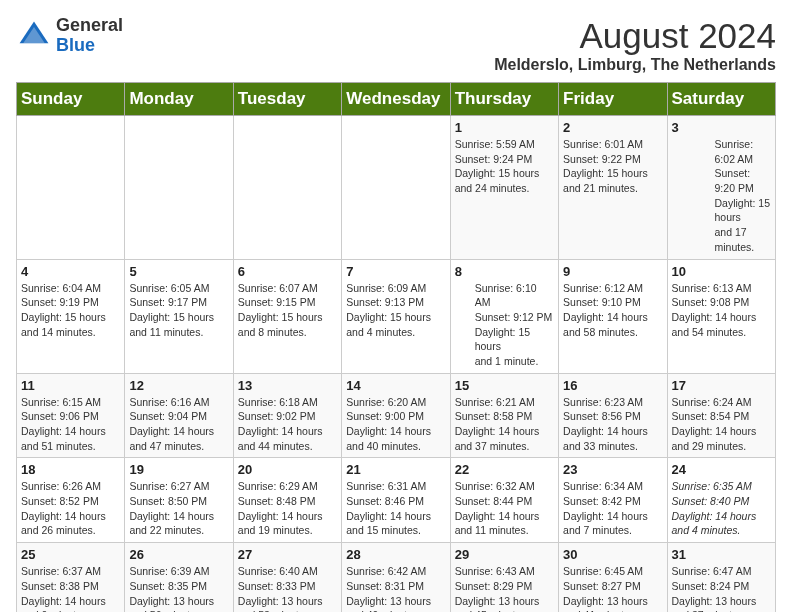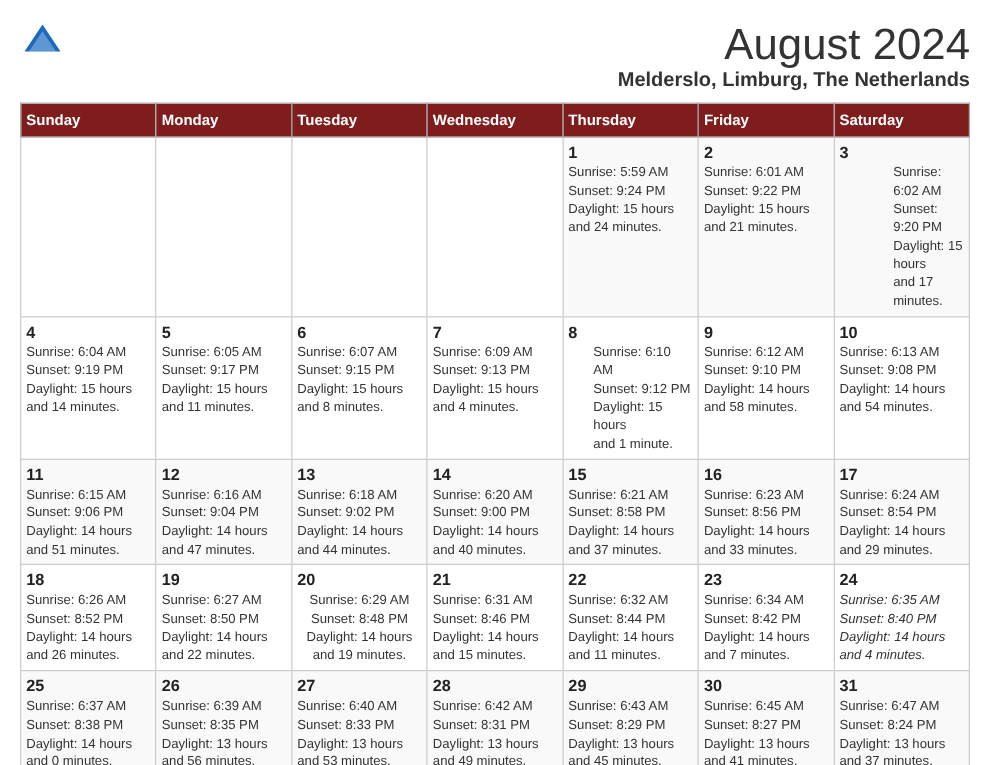--- a/index.html
+++ b/index.html
@@ -47,25 +47,25 @@
       color: #333;
       font-weight: bold;
     }
     table {
       width: 100%;
       border-collapse: collapse;
       margin-top: 8px;
       font-size: 11px;
     }
     thead tr th {
-      background-color: #7f1d1d;
+      background-color: #4d7c0f;
       color: #fff;
       padding: 6px 4px;
       text-align: left;
-      font-size: 12px;
+      font-size: 17px;
       border: 1px solid #aaa;
     }
     tbody tr td {
       border: 1px solid #ccc;
       padding: 4px;
       vertical-align: top;
       width: 14.28%;
       min-height: 80px;
       background: #fff;
     }
@@ -99,20 +99,24 @@
   </style>
 </head>
 <body>
 
 <div class="header">
   <div class="logo">
     <svg class="logo-icon" viewBox="0 0 40 40">
       <polygon points="20,4 36,28 4,28" fill="#1a6bbf"></polygon>
       <polygon points="20,10 32,28 8,28" fill="#fff" opacity="0.3"></polygon>
     </svg>
+    <div class="logo-text">
+      <span class="logo-general">General</span>
+      <span class="logo-blue">Blue</span>
+    </div>
   </div>
   <div class="title-section">
     <div class="main-title">August 2024</div>
     <div class="subtitle">Melderslo, Limburg, The Netherlands</div>
   </div>
 </div>
 
 <table>
   <thead>
     <tr>
@@ -265,21 +269,21 @@
         </td>
         <td>
           <div class="day-number">19</div>
           <div class="day-info" style="white-space: pre-line;">Sunrise: 6:27 AM
 Sunset: 8:50 PM
 Daylight: 14 hours
 and 22 minutes.</div>
         </td>
         <td>
           <div class="day-number">20</div>
-          <div class="day-info" style="white-space: pre-line; text-align: center;">Sunrise: 6:29 AM
+          <div class="day-info" style="white-space: pre-line;">Sunrise: 6:29 AM
 Sunset: 8:48 PM
 Daylight: 14 hours
 and 19 minutes.</div>
         </td>
         <td>
           <div class="day-number">21</div>
           <div class="day-info" style="white-space: pre-line;">Sunrise: 6:31 AM
 Sunset: 8:46 PM
 Daylight: 14 hours
 and 15 minutes.</div>

